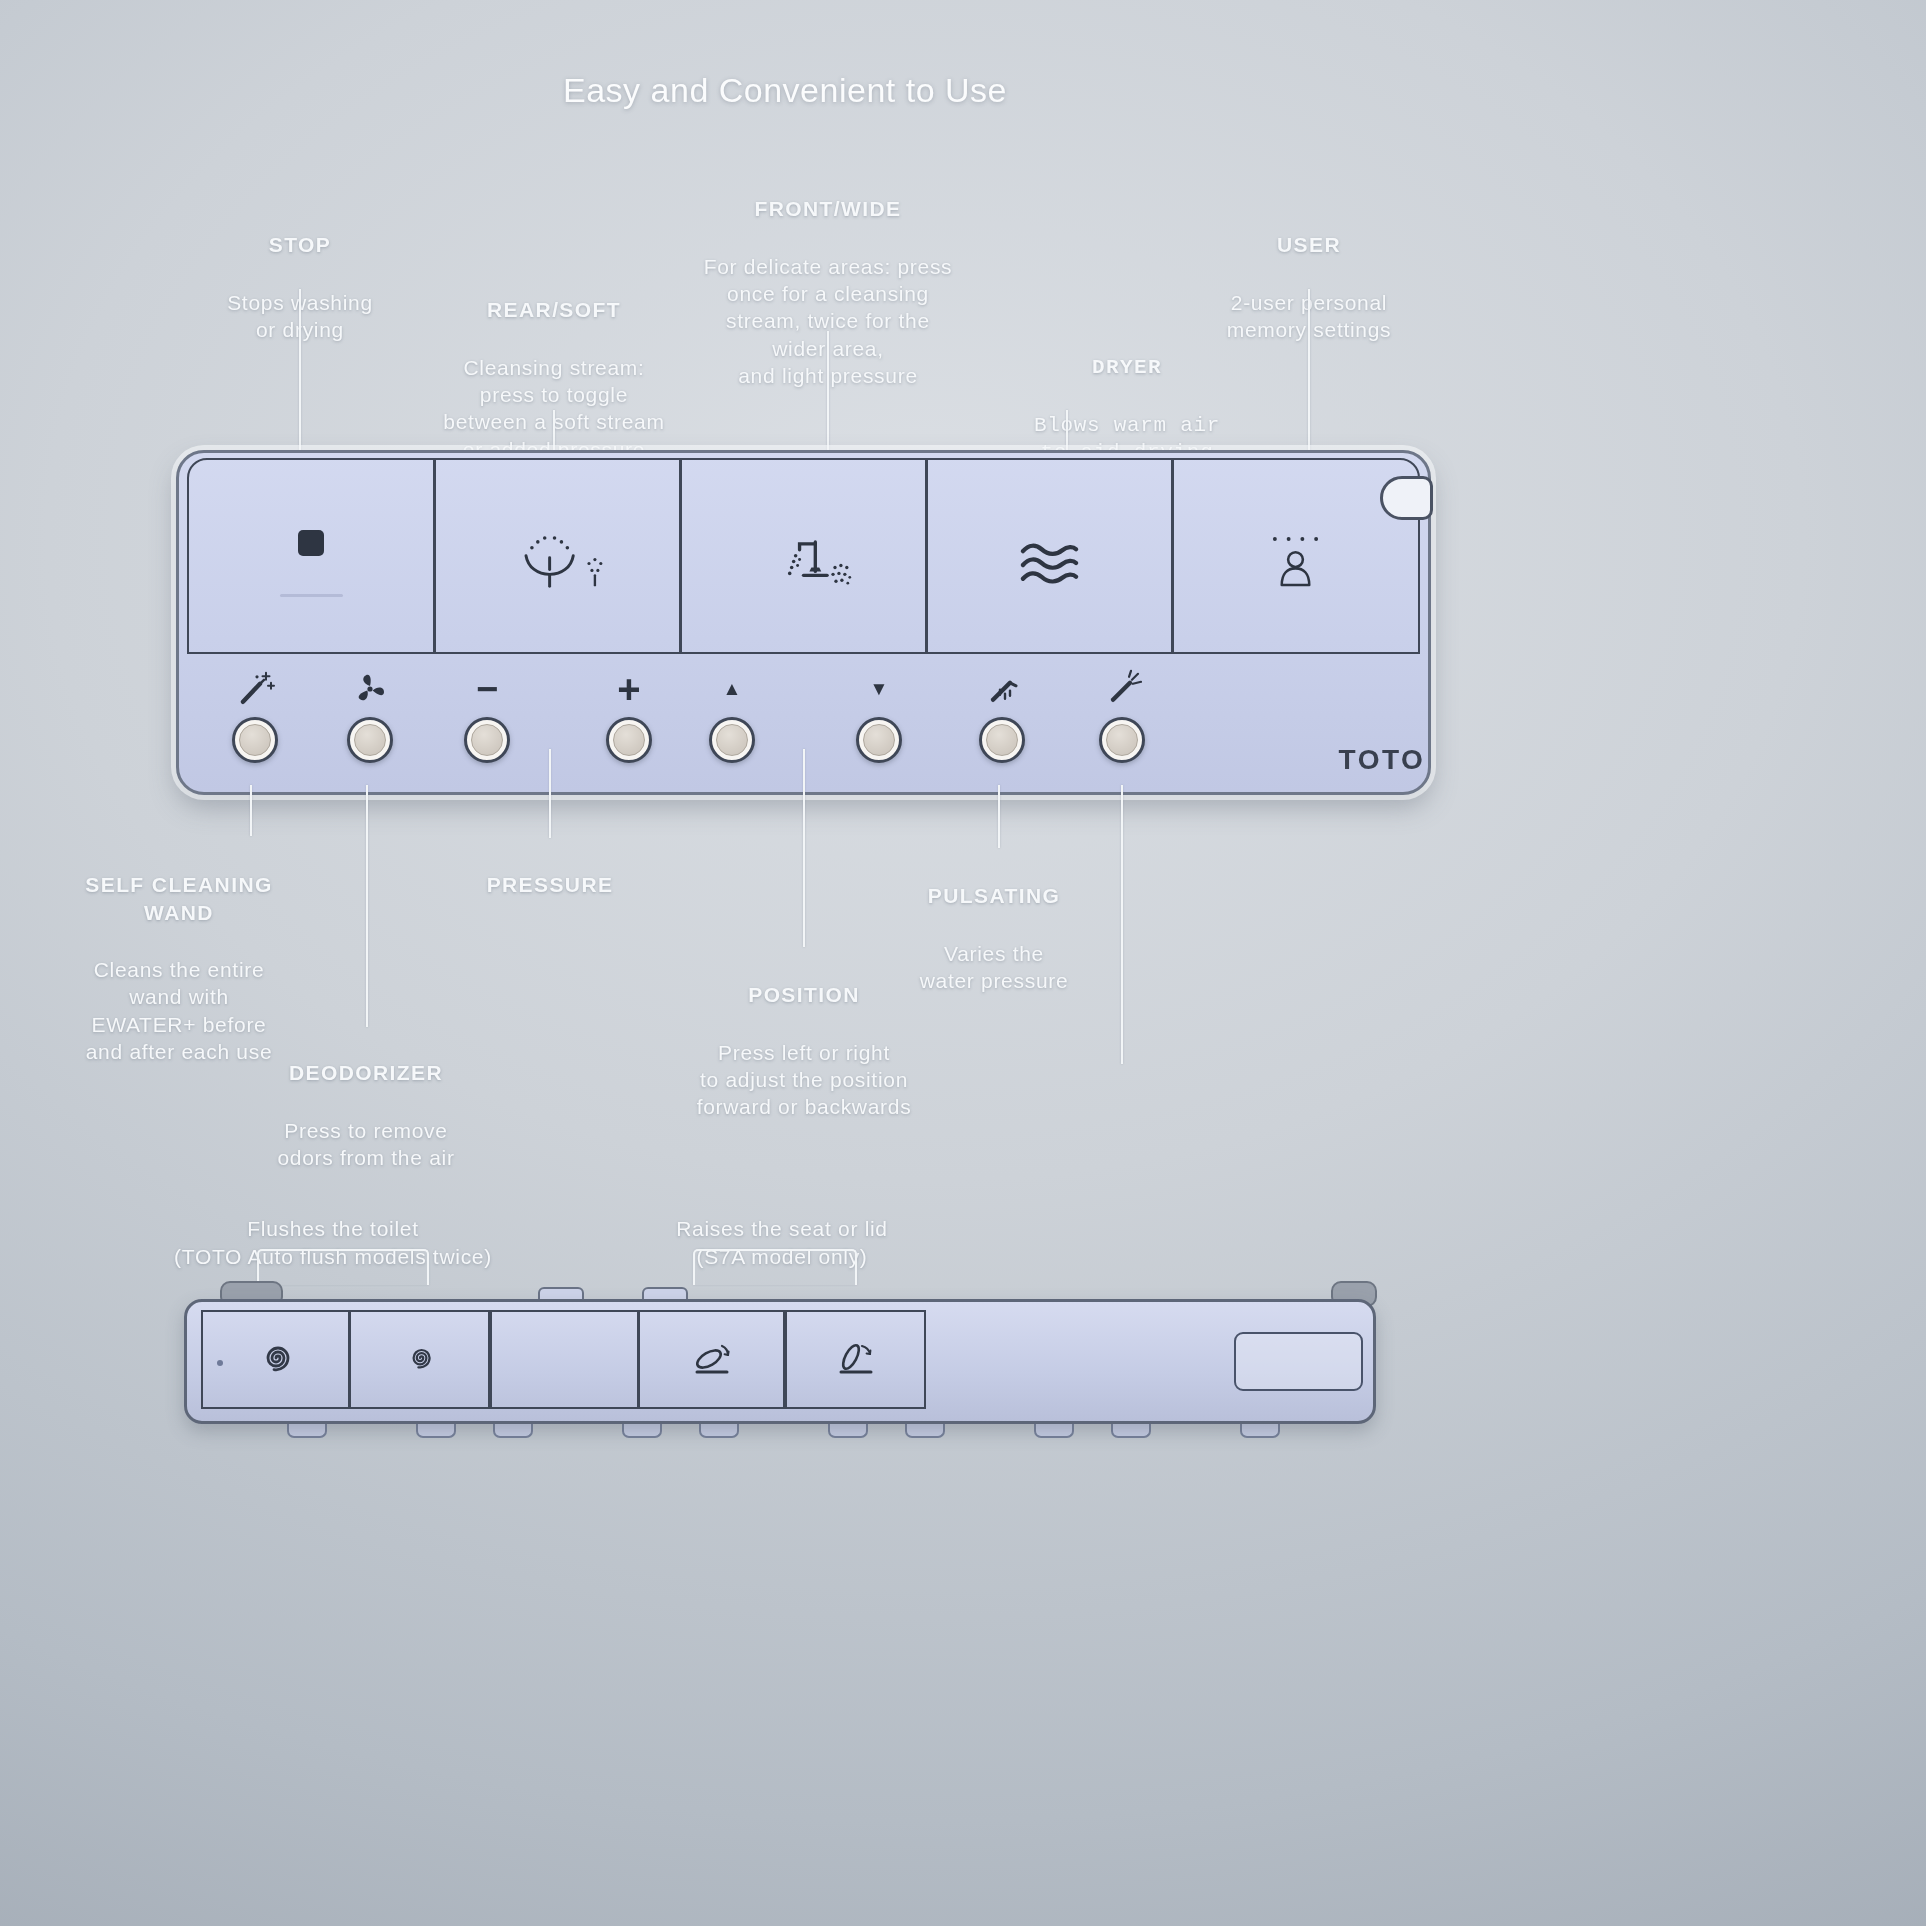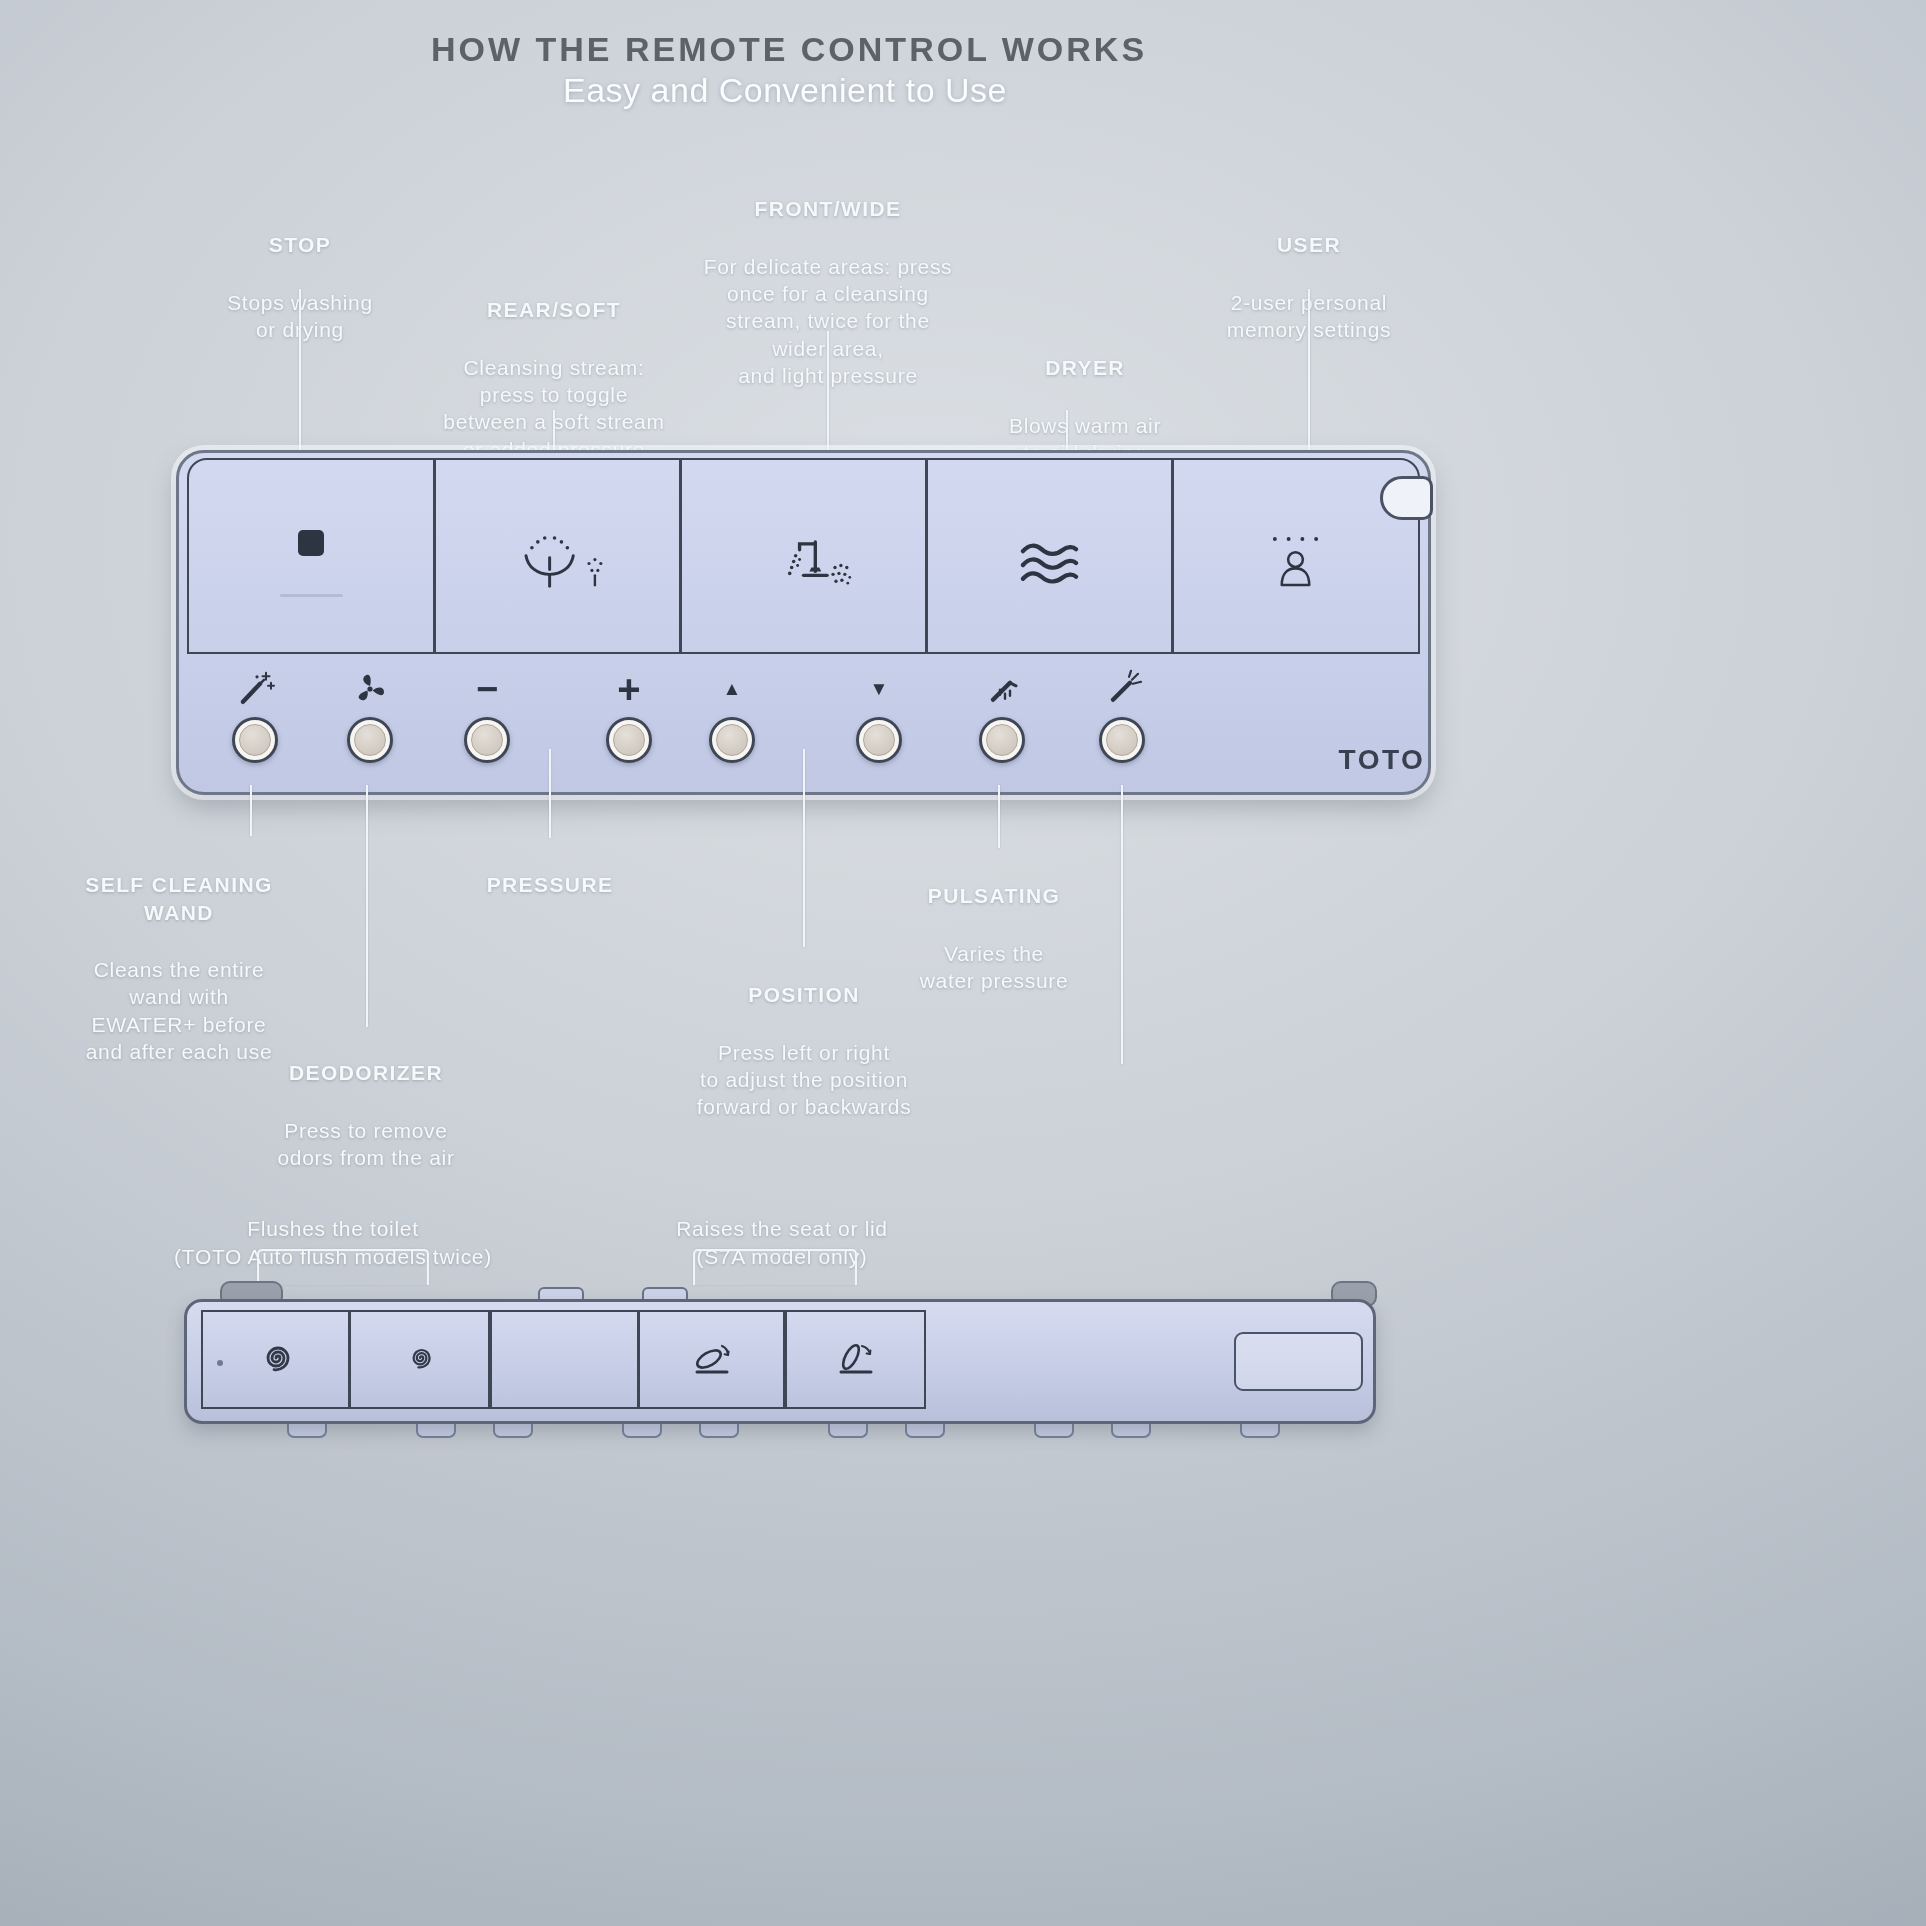--- a/index.html
+++ b/index.html
@@ -63,21 +63,20 @@
     border-radius:9px;box-sizing:border-box;background:rgba(238,241,249,.35);}
   .foot{position:absolute;top:1422px;width:40px;height:16px;background:#c6cde4;
     border:2px solid #76809a;border-top:none;border-radius:0 0 7px 7px;box-sizing:border-box;}
   .sdot{position:absolute;left:14px;top:48px;width:6px;height:6px;border-radius:50%;background:#6f7a99;}
 </style>
 </head>
 <body>
 
 <div class="canvas">
 
-  <div class="title">HOW THE REMOTE CONTROL WORKS</div>
   <div class="subtitle">Easy and Convenient to Use</div>
 
   <div class="co" style="left:300px;top:204px;">
     <div class="co-label">STOP</div>
     <div class="co-desc">Stops washing
 or drying</div>
   </div>
   <div class="co" style="left:554px;top:269px;">
     <div class="co-label">REAR/SOFT</div>
     <div class="co-desc">Cleansing stream:
@@ -86,21 +85,21 @@
 or added pressure</div>
   </div>
   <div class="co" style="left:828px;top:168px;">
     <div class="co-label">FRONT/WIDE</div>
     <div class="co-desc">For delicate areas: press
 once for a cleansing
 stream,  twice for the
 wider area,
 and light pressure</div>
   </div>
-  <div class="co" style="left:1085px;top:327px;">
+  <div class="co" style="left:1127px;top:327px;font-family:Liberation Mono, monospace;">
     <div class="co-label">DRYER</div>
     <div class="co-desc">Blows warm air
 to aid drying</div>
   </div>
   <div class="co" style="left:1309px;top:204px;">
     <div class="co-label">USER</div>
     <div class="co-desc">2-user personal
 memory settings</div>
   </div>
 

